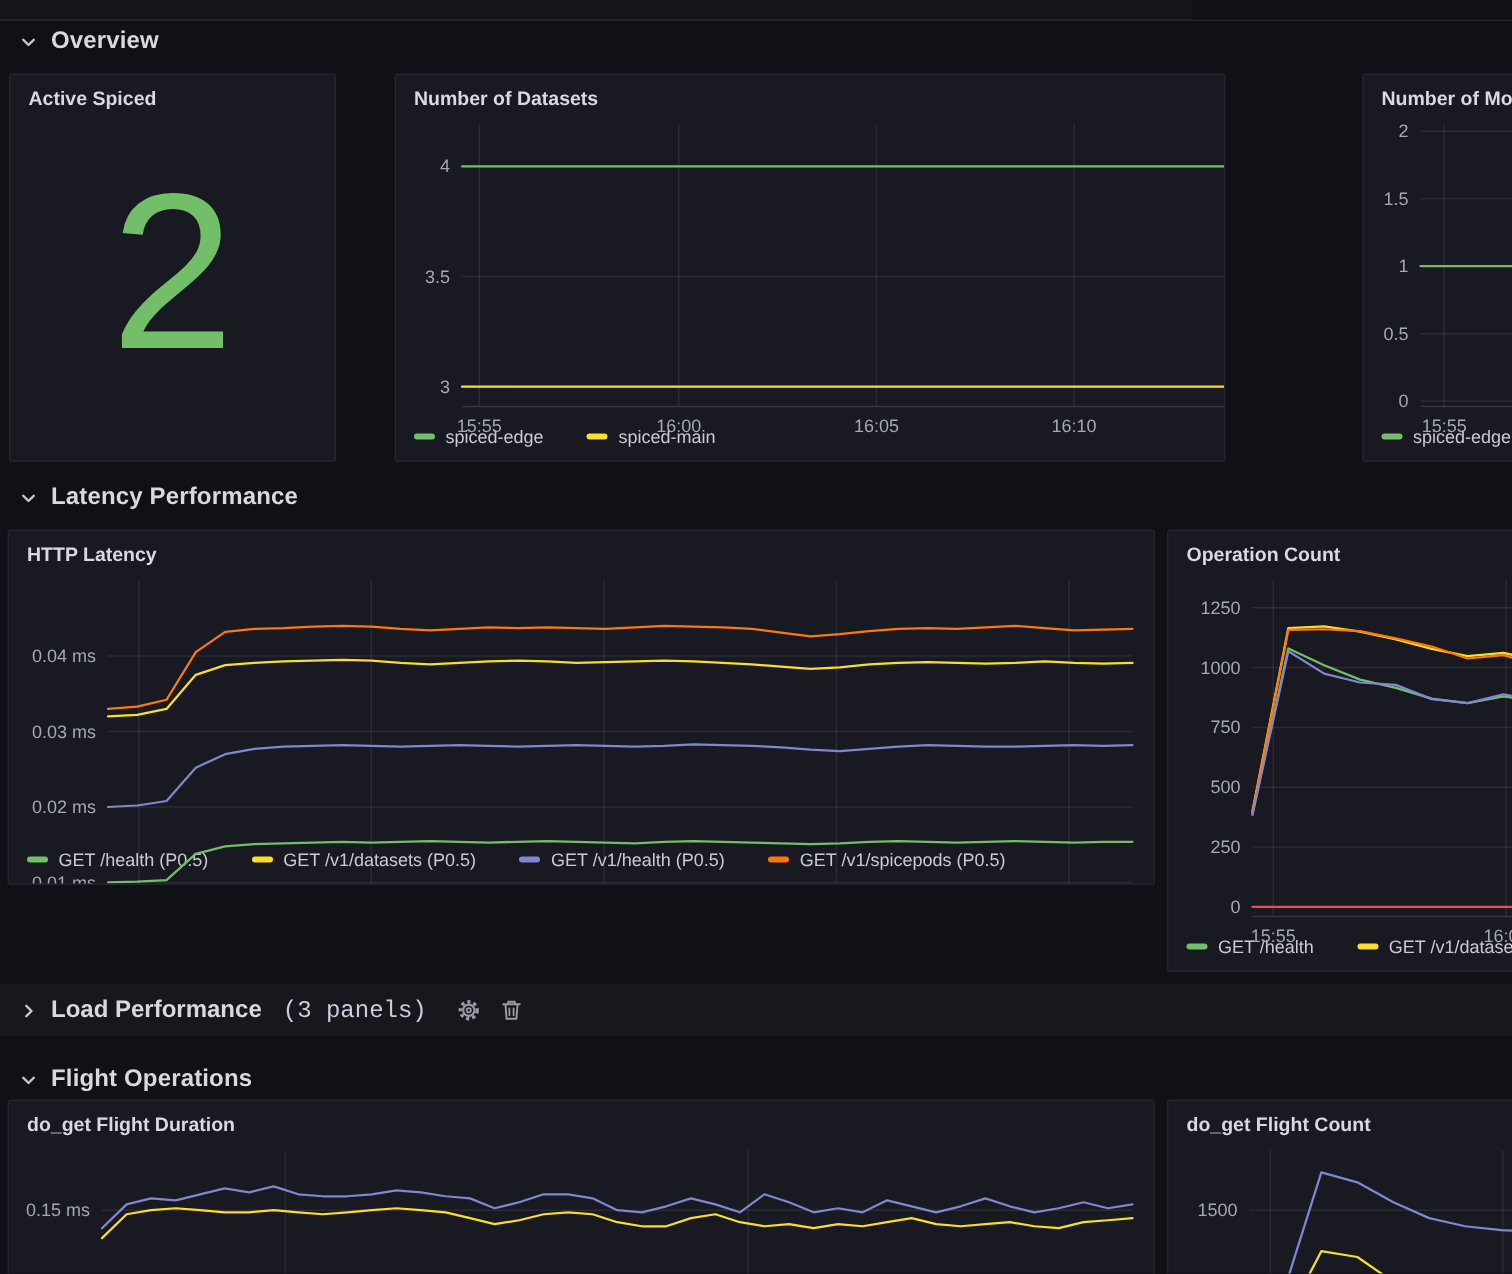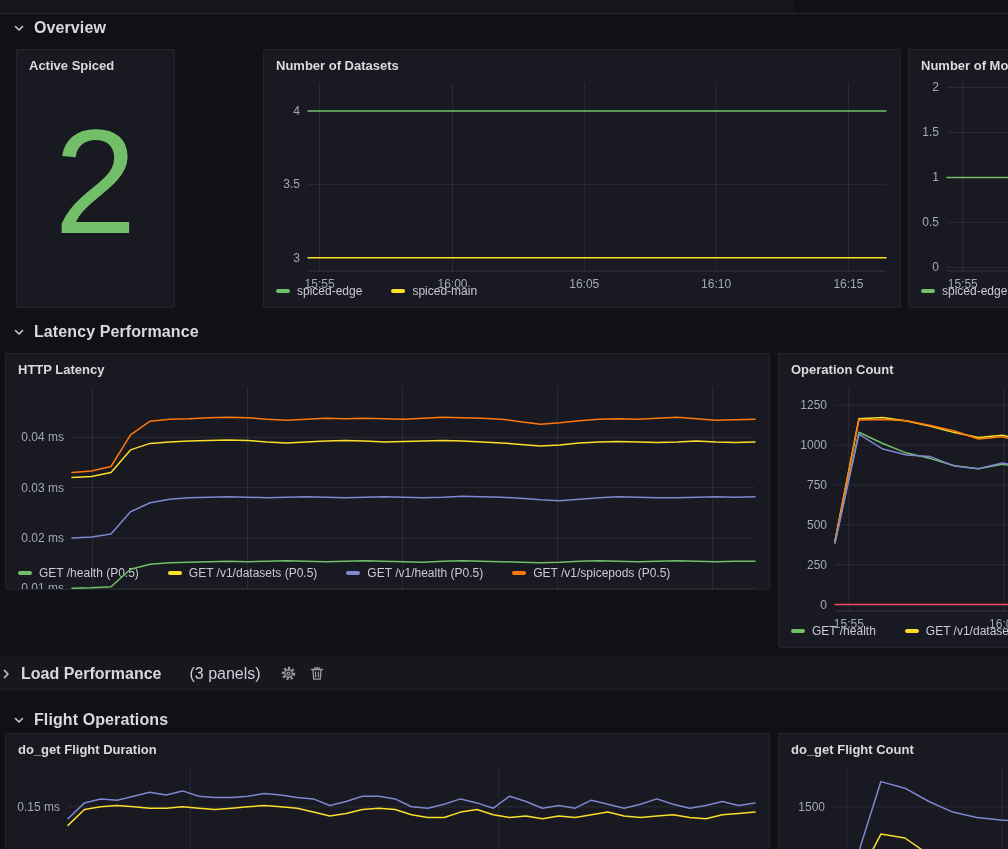--- a/index.html
+++ b/index.html
@@ -9,21 +9,21 @@
     font-family:"Liberation Sans", sans-serif;
     -webkit-font-smoothing:antialiased;
   }
   .top-strip{position:absolute;left:0;top:0;width:1008px;height:13px;background:#15161c;border-bottom:1px solid #26272e;}
   .top-strip .dark-seg{position:absolute;right:0;top:0;width:213px;height:13px;background:#101116;}
 
   .section-header{position:absolute;left:13px;display:flex;align-items:center;gap:9px;height:24px;}
   .section-header .chev{width:12px;height:12px;flex:0 0 auto;}
   .section-header .sec-title{font-size:16px;font-weight:700;color:#d8d9da;letter-spacing:.1px;white-space:nowrap;}
   .icon-btn{background:none;border:none;padding:2px;margin-left:14px;cursor:pointer;display:flex;align-items:center;}
-  .load-row{position:absolute;left:0;top:656px;width:1008px;height:35px;background:#17181e;display:flex;align-items:center;padding-left:0;box-sizing:border-box;}
+  .load-row{position:absolute;left:0;top:656px;width:1008px;height:35px;background:#17181e;display:flex;align-items:center;padding-left:13px;box-sizing:border-box;}
   .load-row .sec-title{font-size:16px;font-weight:700;color:#d8d9da;}
   .load-row .chev{width:12px;height:12px;margin-right:9px;}
 
   .panel{
     position:absolute;background:#181921;border:1px solid #23252c;border-radius:2px;
     display:flex;flex-direction:column;box-sizing:border-box;overflow:hidden;
   }
   .panel-title{
     padding:8px 12px 2px;font-size:13px;font-weight:700;color:#d9dadf;
     white-space:nowrap;overflow:hidden;flex:0 0 auto;
@@ -47,26 +47,26 @@
     <div class="dark-seg"></div>
   </div>
 
 <div class="section-header" style="top:16px;justify-content:flex-end;">
   <svg class="chev" viewBox="0 0 12 12">
       <path d="M2.5 4.5 L6 8 L9.5 4.5" fill="none" stroke="#c7c8d1" stroke-width="1.6" stroke-linecap="round" stroke-linejoin="round"></path>
     </svg>
   <span class="sec-title">Overview</span>
 </div>
 
-<div class="panel" style="left:16px;top:49px;width:159px;height:259px;">
+<div class="panel" style="left:6px;top:49px;width:218px;height:259px;">
   <div class="panel-title">Active Spiced</div>
   <div class="big-value" id="stat-value" style="color: rgb(115, 191, 105);">2</div>
 </div>
 
-<div class="panel" style="left:263px;top:49px;width:638px;height:259px;">
+<div class="panel" style="left:263px;top:49px;width:554px;height:259px;">
   <div class="panel-title">Number of Datasets</div>
   <div class="chart">
       <svg width="628" height="220">
         <line x1="51.56" x2="51.56" y1="8" y2="196" stroke="rgba(204,204,220,0.10)" stroke-width="1"></line>
         <text x="51.56" y="213" text-anchor="middle" fill="#a4a8b3" font-size="12">15:55</text>
         <line x1="184.5" x2="184.5" y1="8" y2="196" stroke="rgba(204,204,220,0.10)" stroke-width="1"></line>
         <text x="184.5" y="213" text-anchor="middle" fill="#a4a8b3" font-size="12">16:00</text>
         <line x1="316.284" x2="316.284" y1="8" y2="196" stroke="rgba(204,204,220,0.10)" stroke-width="1"></line>
         <text x="316.284" y="213" text-anchor="middle" fill="#a4a8b3" font-size="12">16:05</text>
         <line x1="448.068" x2="448.068" y1="8" y2="196" stroke="rgba(204,204,220,0.10)" stroke-width="1"></line>
@@ -232,21 +232,21 @@
         <span>GET /v1/datasets</span>
       </div>
     </div>
 </div>
 
 <div class="load-row">
   <svg class="chev" viewBox="0 0 12 12">
       <path d="M4.5 2.5 L8 6 L4.5 9.5" fill="none" stroke="#c7c8d1" stroke-width="1.6" stroke-linecap="round" stroke-linejoin="round"></path>
     </svg>
   <span class="sec-title">Load Performance</span>
-  <span class="sec-note" style="margin-left:28px;">(3 panels)</span>
+  <span class="sec-note" style="margin-left:14px;font-family:Liberation Mono, monospace;">(3 panels)</span>
   <button class="icon-btn" style="margin-left:18px;">
     <svg width="15" height="15" viewBox="0 0 16 16">
       <circle cx="8" cy="8" r="6" fill="none" stroke="#9a9ba3" stroke-width="2.4" stroke-dasharray="2.3 2.2"></circle>
       <circle cx="8" cy="8" r="4" fill="none" stroke="#9a9ba3" stroke-width="1.5"></circle>
       <circle cx="8" cy="8" r="1.5" fill="none" stroke="#9a9ba3" stroke-width="1.3"></circle>
     </svg>
   </button>
   <button class="icon-btn" style="margin-left:10px;">
     <svg width="14" height="15" viewBox="0 0 14 15">
       <path d="M1.5 3.5h11" stroke="#9a9ba3" stroke-width="1.3" stroke-linecap="round" fill="none"></path>

